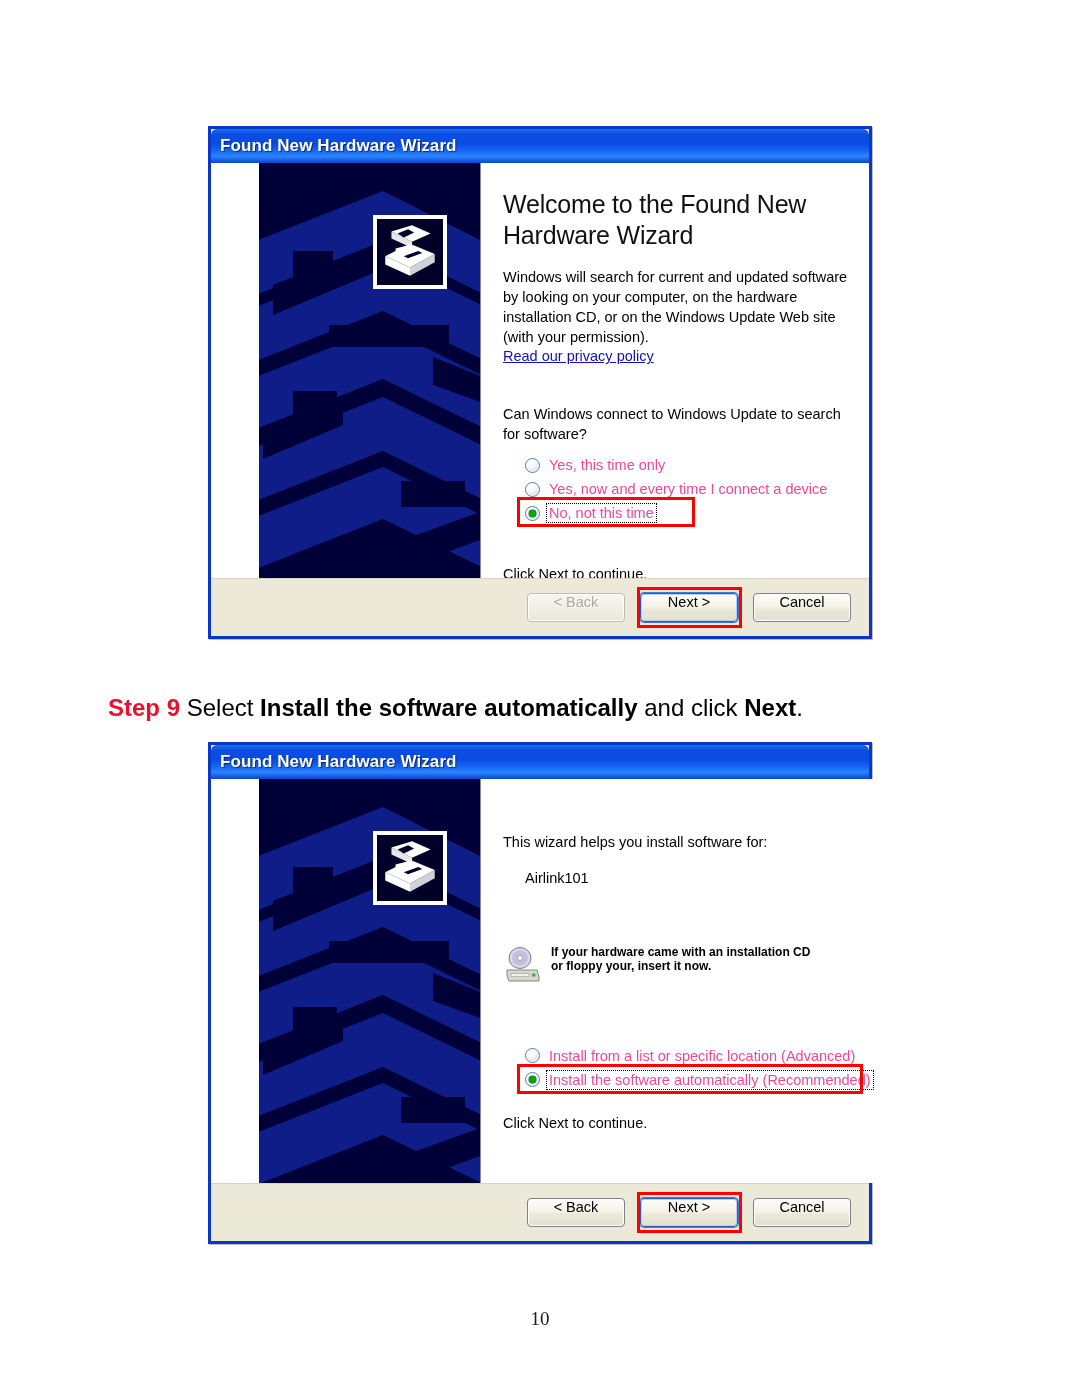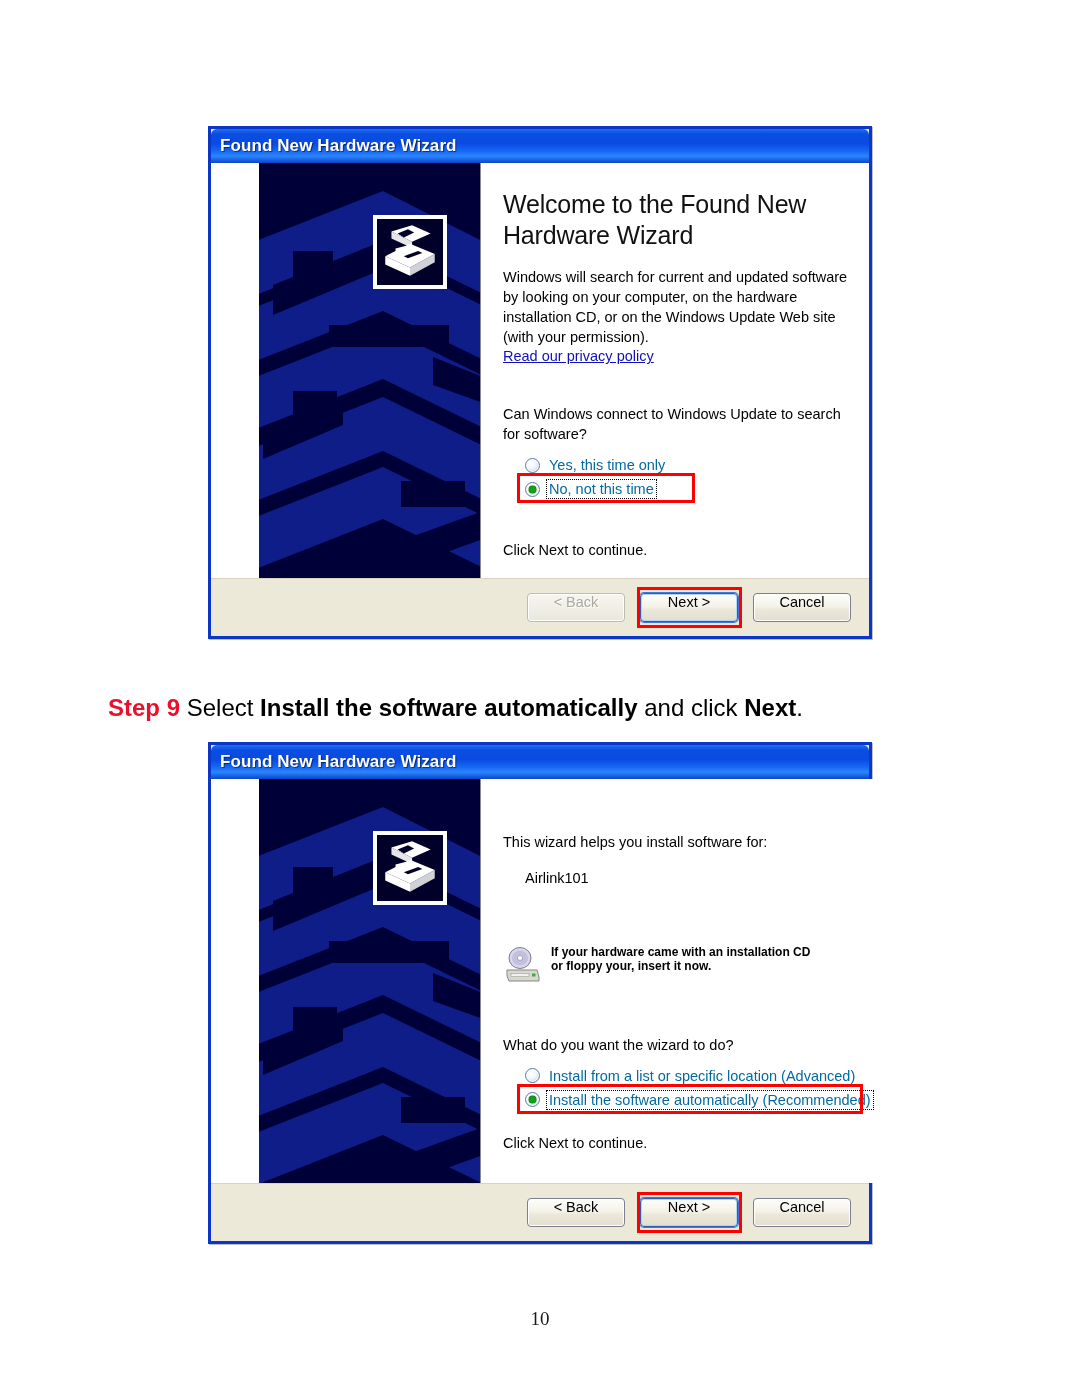--- a/index.html
+++ b/index.html
@@ -152,21 +152,21 @@
     content: "";
     position: absolute;
     left: 3px; top: 3px;
     width: 7px; height: 7px;
     border-radius: 50%;
     background: #14a014;
     box-shadow: 0 0 0 0.5px #0a7a0a;
   }
   .radio-label {
     font-size: 14.5px;
-    color: #0369a1;
+    color: #ec4899;
     white-space: nowrap;
     padding: 1px 2px;
   }
   .radio-label.focused {
     outline: 1px dotted #000000;
     outline-offset: 0px;
   }
 
   
   .red-box {
@@ -332,20 +332,24 @@
 
       <div class="spacer-lg"></div>
 
       <p class="wiz-p">Can Windows connect to Windows Update to search for software?</p>
 
       <div class="radio-group">
         <div class="radio-row">
           <span class="radio-mark"></span>
           <span class="radio-label">Yes, this time only</span>
         </div>
+        <div class="radio-row">
+          <span class="radio-mark"></span>
+          <span class="radio-label">Yes, now and every time I connect a device</span>
+        </div>
         <div class="radio-row" style="position:relative;">
           <span class="radio-mark checked"></span>
           <span class="radio-label focused">No, not this time</span>
           <span class="red-box" style="left:-8px; top:-4px; width:178px; height:30px;"></span>
         </div>
       </div>
 
       <div class="spacer-lg"></div>
 
       <p class="wiz-p">Click Next to continue.</p>
@@ -440,21 +444,20 @@
         </svg>
         <div class="cd-notice-text">
           <div>If your hardware came with an installation CD</div>
           <div>or floppy your, insert it now.</div>
         </div>
       </div>
 
       <div class="spacer-lg"></div>
       <div class="spacer-sm"></div>
 
-      <p class="wiz-p">What do you want the wizard to do?</p>
 
       <div class="radio-group">
         <div class="radio-row">
           <span class="radio-mark"></span>
           <span class="radio-label">Install from a list or specific location (Advanced)</span>
         </div>
         <div class="radio-row" style="position:relative;">
           <span class="radio-mark checked"></span>
           <span class="radio-label focused">Install the software automatically (Recommended)</span>
           <span class="red-box" style="left:-8px; top:-4px; width:346px; height:30px;"></span>

